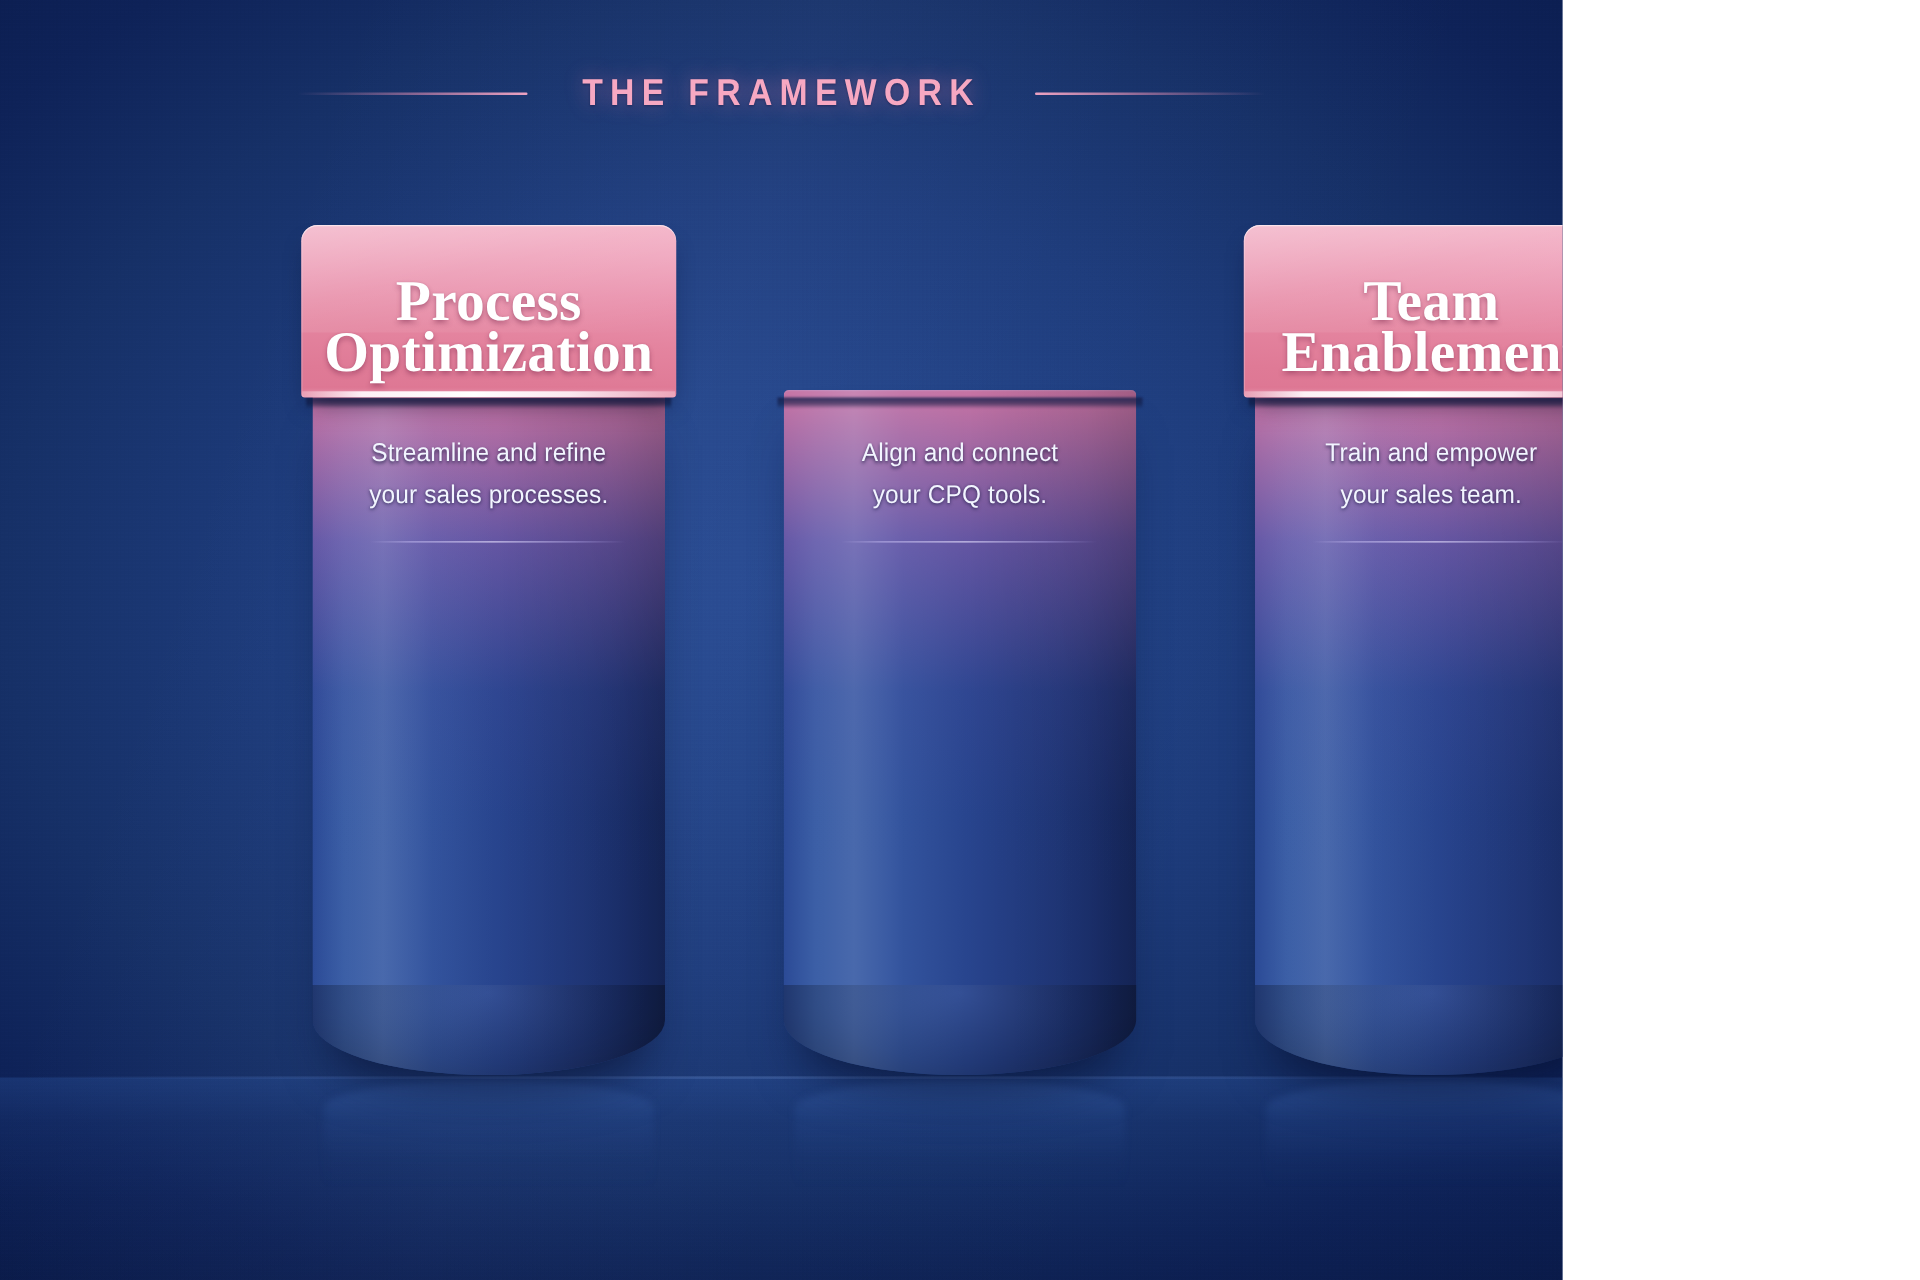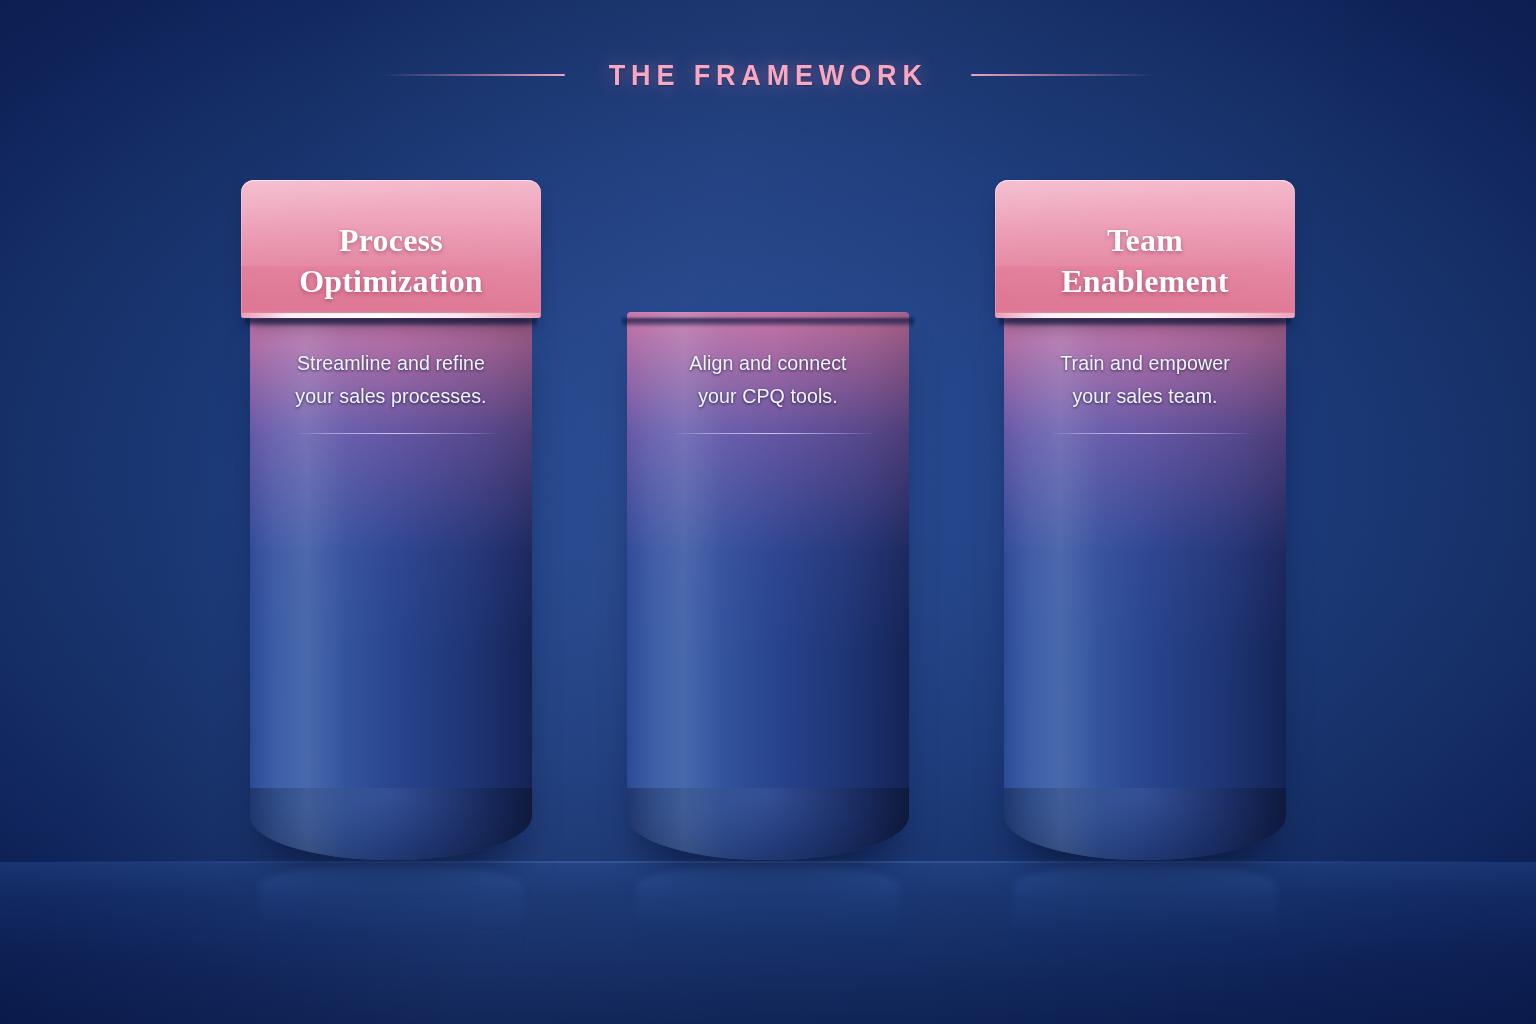--- a/index.html
+++ b/index.html
@@ -7,21 +7,21 @@
 
   html, body {
     width:1536px; height:1024px;
     overflow:hidden;
     font-family:"Liberation Sans", sans-serif;
   }
 
   
   .stage{
     position:relative;
-    width:1536px; height:1024px;
+    width:1250px; height:1024px;
     background:#122a63;
     overflow:hidden;
   }
   
   .bg-radial{
     position:absolute; inset:0;
     background:
       radial-gradient(ellipse 78% 72% at 50% 46%,
         #26488f 0%,
         #224387 22%,
@@ -262,21 +262,21 @@
       rgba(255,255,255,1) 46%,
       rgba(255,246,251,0.88) 72%,
       rgba(255,228,240,0.40) 100%);
     box-shadow:0 1px 4px rgba(255,210,230,.55);
     pointer-events:none;
   }
   .card-head-title{
     position:relative; z-index:2;
     font-family:"Liberation Serif", serif;
     font-weight:700;
-    font-size:32px;
+    font-size:46px;
     line-height:41px;
     color:#ffffff;
     text-align:center;
     letter-spacing:.2px;
     text-shadow:0 2px 4px rgba(120,40,75,.45), 0 0 1px rgba(150,60,95,.35);
     white-space:pre-line;
     padding:0 8px;
     margin-top:24px;
   }
   

